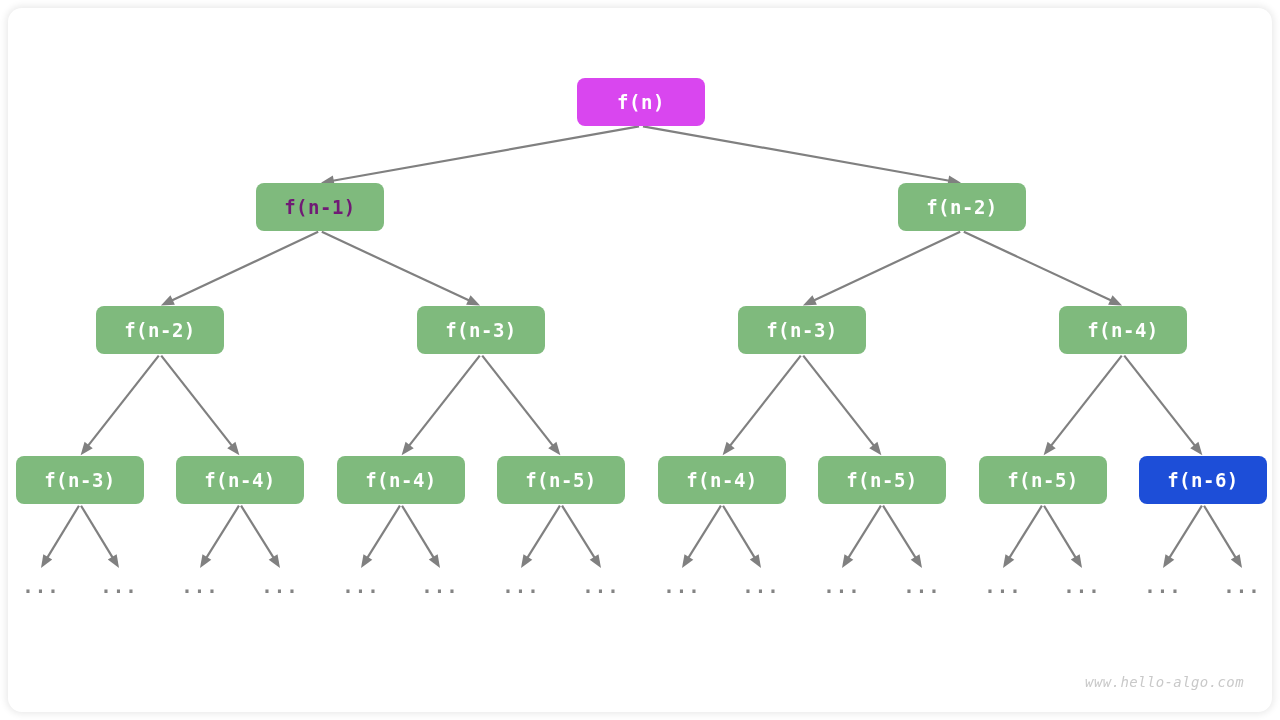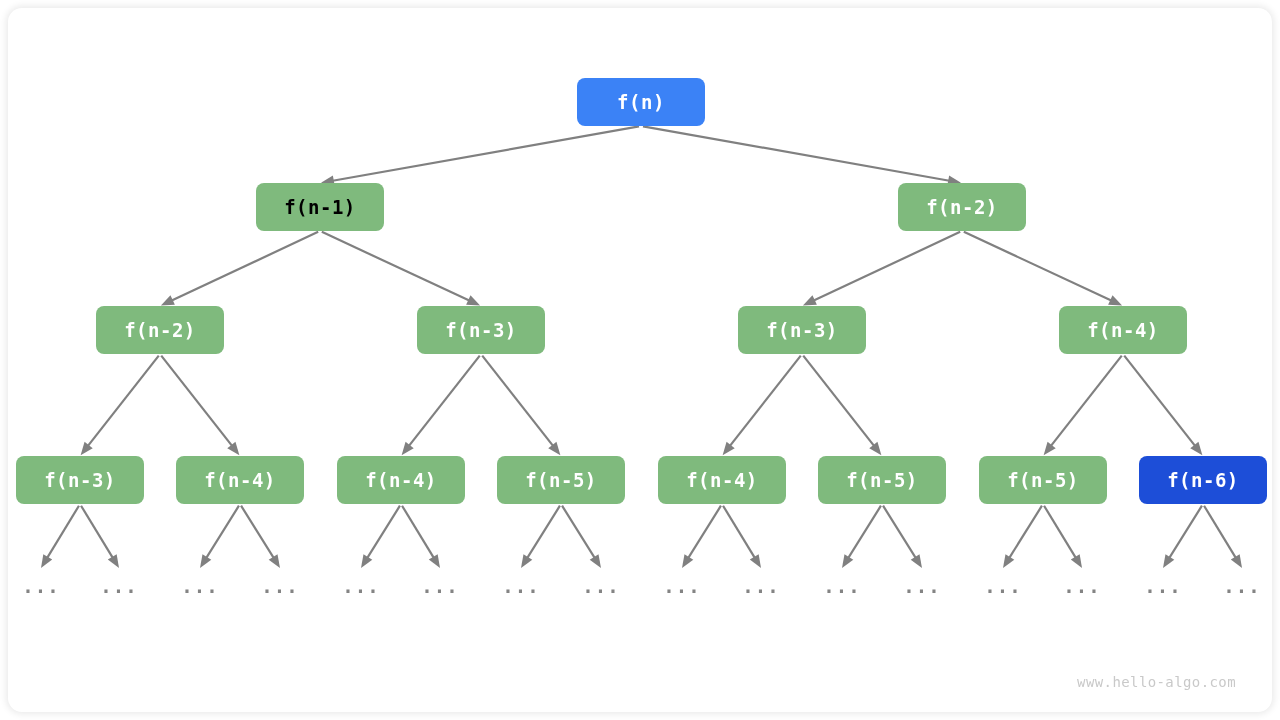--- a/index.html
+++ b/index.html
@@ -58,27 +58,28 @@
     font-family: "DejaVu Sans Mono", "Liberation Mono", monospace;
     font-size: 19px;
     font-weight: 700;
     line-height: 1;
     transform: translate(-50%, -50%);
     letter-spacing: 1px;
     user-select: none;
   }
   #watermark {
     position: absolute;
-    right: 36px;
+    right: 28px;
     bottom: 22px;
     color: #c9c9c9;
     font-family: "DejaVu Sans Mono", "Liberation Mono", monospace;
     font-size: 14px;
     letter-spacing: 0.4px;
     user-select: none;
+    font-style: italic;
   }
 </style>
 </head>
 <body>
 
 <div id="card">
   <div id="stage">
     <svg id="edges" viewBox="0 0 1264 704">
         <g>
           <line x1="631.0308045458452" y1="118.34967022083123" x2="321.8459772707739" y2="173.25164889584389" stroke="#808080" stroke-width="2.2" stroke-linecap="butt"></line>
@@ -195,22 +196,22 @@
         <g>
           <line x1="1193.9400021199936" y1="497.69599660801015" x2="1159.7699904600286" y2="552.3680152639542" stroke="#808080" stroke-width="2.2" stroke-linecap="butt"></line>
           <polygon points="1155,560 1157.4803950392147,546.2200275599173 1166.2995774008677,551.7320165359504" fill="#808080"></polygon>
         </g>
         <g>
           <line x1="1196.040740345351" y1="497.70788159237077" x2="1229.3166684459209" y2="552.3145328343317" stroke="#808080" stroke-width="2.2" stroke-linecap="butt"></line>
           <polygon points="1234,560 1222.794695615055,551.6046945475025 1231.675679895383,546.1928447516777" fill="#808080"></polygon>
         </g>
       </svg>
     <div id="nodes-layer">
-        <div class="node" style="left: 569px; top: 70px; width: 128px; height: 48px; background: #3b82f6; color: rgb(255, 255, 255);">f(n)</div>
-        <div class="node" style="left: 248px; top: 175px; width: 128px; height: 48px; background: rgb(127, 186, 125); color: #000000;">f(n-1)</div>
+        <div class="node" style="left: 569px; top: 70px; width: 128px; height: 48px; background: #d946ef; color: rgb(255, 255, 255);">f(n)</div>
+        <div class="node" style="left: 248px; top: 175px; width: 128px; height: 48px; background: rgb(127, 186, 125); color: #701a75;">f(n-1)</div>
         <div class="node" style="left: 890px; top: 175px; width: 128px; height: 48px; background: rgb(127, 186, 125); color: rgb(255, 255, 255);">f(n-2)</div>
         <div class="node" style="left: 88px; top: 298px; width: 128px; height: 48px; background: rgb(127, 186, 125); color: rgb(255, 255, 255);">f(n-2)</div>
         <div class="node" style="left: 409px; top: 298px; width: 128px; height: 48px; background: rgb(127, 186, 125); color: rgb(255, 255, 255);">f(n-3)</div>
         <div class="node" style="left: 730px; top: 298px; width: 128px; height: 48px; background: rgb(127, 186, 125); color: rgb(255, 255, 255);">f(n-3)</div>
         <div class="node" style="left: 1051px; top: 298px; width: 128px; height: 48px; background: rgb(127, 186, 125); color: rgb(255, 255, 255);">f(n-4)</div>
         <div class="node" style="left: 8px; top: 448px; width: 128px; height: 48px; background: rgb(127, 186, 125); color: rgb(255, 255, 255);">f(n-3)</div>
         <div class="node" style="left: 168px; top: 448px; width: 128px; height: 48px; background: rgb(127, 186, 125); color: rgb(255, 255, 255);">f(n-4)</div>
         <div class="node" style="left: 329px; top: 448px; width: 128px; height: 48px; background: rgb(127, 186, 125); color: rgb(255, 255, 255);">f(n-4)</div>
         <div class="node" style="left: 489px; top: 448px; width: 128px; height: 48px; background: rgb(127, 186, 125); color: rgb(255, 255, 255);">f(n-5)</div>
         <div class="node" style="left: 650px; top: 448px; width: 128px; height: 48px; background: rgb(127, 186, 125); color: rgb(255, 255, 255);">f(n-4)</div>

